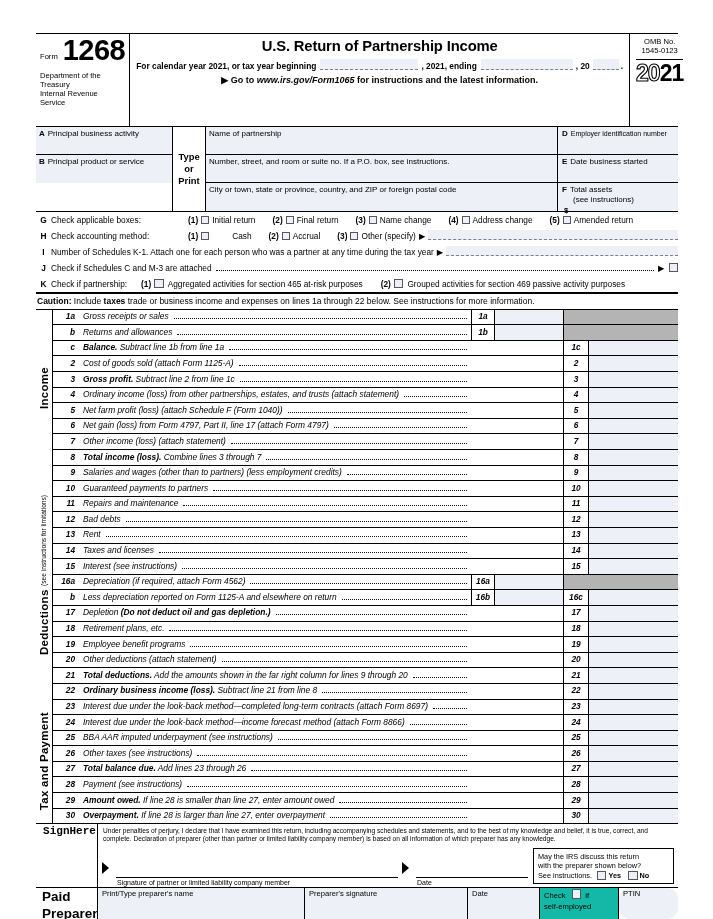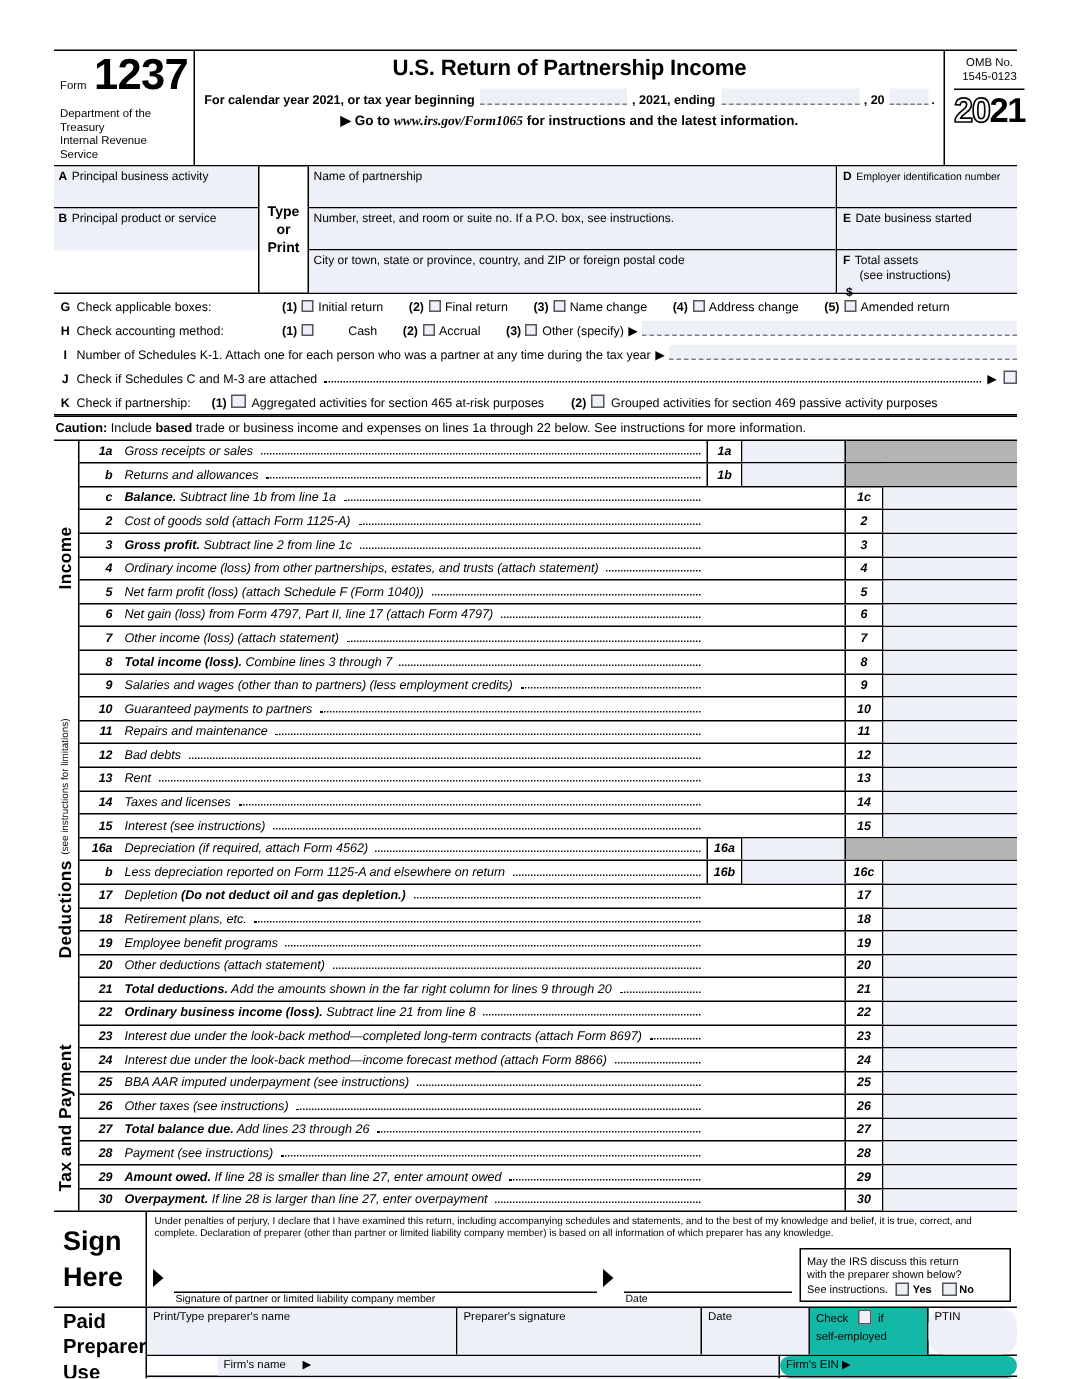--- a/index.html
+++ b/index.html
@@ -16,25 +16,25 @@
   }
   #form{
     position:absolute;
     left:36px;
     top:33px;
     width:642px;
   }
   
   .fld{background:#eef0f7;}
   .b{font-weight:bold;}
-  .bi{font-weight:bold;font-style:italic;font-family:Liberation Serif, serif;}
+  .bi{font-weight:bold;font-style:italic;}
   .nw{white-space:nowrap;}
   
   .hdr{display:flex;border-bottom:1.2px solid #000;border-top:1.6px solid #000;}
-  .hdr-l{width:112px;box-sizing:border-box;border-right:1.2px solid #000;padding:3px 4px 2px 4px;}
+  .hdr-l{width:112px;box-sizing:border-box;border-right:1.2px solid #000;padding:3px 4px 18px 4px;}
   .hdr-c{flex:1;box-sizing:border-box;border-right:1.2px solid #000;padding:3px 6px 3px 6px;}
   .hdr-r{width:120px;box-sizing:border-box;padding:3px 5px 2px 6px;}
   .formno{display:flex;align-items:flex-end;gap:5px;}
   .formno .lbl{font-size:7.6px;padding-bottom:3px;}
   .formno .num{font-size:29px;font-weight:bold;letter-spacing:-0.5px;line-height:0.92;}
   .dept{font-size:7.6px;line-height:1.22;margin-top:7px;}
   .title{font-size:14.8px;font-weight:bold;text-align:center;letter-spacing:-0.15px;margin:1px 0 5px 0;}
   .calrow{font-size:8.4px;font-weight:bold;display:flex;align-items:flex-end;gap:0;}
   .dash{border-bottom:1.2px dashed #7c7c8a;background:#eef0f7;height:10px;}
   .gotorow{font-size:9px;font-weight:bold;text-align:center;margin-top:4px;}
@@ -81,21 +81,21 @@
   .sub .sv{flex:1;background:#eef0f7;}
   .subpad{width:92px;flex:none;}
   .amt{width:115px;box-sizing:border-box;display:flex;flex:none;border-left:1.2px solid #000;}
   .amt .an{width:25px;box-sizing:border-box;font-size:8.3px;font-weight:bold;text-align:center;padding-top:1.5px;border-right:1.2px solid #000;flex:none;}
   .amt .av{flex:1;background:#eef0f7;}
   .amt.gray{background:#b4b4b4;}
   .amt.gray .an{border-right:none;}
   .thickb{border-bottom:1.6px solid #000 !important;}
   
   .signwrap{display:flex;border-bottom:1.6px solid #000;border-top:1.6px solid #000;}
-  .signlbl{width:62px;box-sizing:border-box;border-right:1.2px solid #000;display:flex;flex-direction:column;justify-content:center;padding-left:6px;font-size:18px;font-weight:bold;line-height:1.3;}
+  .signlbl{width:62px;box-sizing:border-box;border-right:1.2px solid #000;display:flex;flex-direction:row;justify-content:center;padding-left:6px;font-size:11px;font-weight:bold;line-height:1.3;font-family:Liberation Mono, monospace;}
   .signbody{flex:1;box-sizing:border-box;position:relative;}
   .perj{font-size:6.6px;line-height:1.3;padding:2.5px 5px 2px 5px;}
   .sigrow{display:flex;align-items:flex-end;padding:0 0 1px 0;height:40px;}
   .sigcell{box-sizing:border-box;position:relative;padding-left:5px;}
   .tri{display:inline-block;width:0;height:0;border-left:7px solid #000;border-top:6px solid transparent;border-bottom:6px solid transparent;position:absolute;left:4px;bottom:12px;}
   .sigline{border-bottom:1.2px solid #000;height:30px;margin-left:13px;}
   .sigcap{font-size:7px;padding-left:14px;padding-top:1px;}
   .irsbox{position:absolute;right:4px;bottom:3px;width:141px;box-sizing:border-box;border:1.2px solid #000;padding:2.5px 3px 2.5px 4px;font-size:7.3px;line-height:1.32;background:#fff;}
   
   .prepwrap{display:flex;border-bottom:1.6px solid #000;}
@@ -112,21 +112,21 @@
 </head>
 <body>
 
 <div id="page">
 <div id="form">
 
   <div class="hdr">
     <div class="hdr-l">
       <div class="formno">
         <span class="lbl">Form</span>
-        <span class="num">1237</span>
+        <span class="num">1268</span>
       </div>
       <div class="dept">
         <div>Department of the Treasury</div>
         <div>Internal Revenue Service</div>
       </div>
     </div>
     <div class="hdr-c">
       <div class="title">U.S. Return of Partnership Income</div>
       <div class="calrow">
         <span class="nw">For calendar year 2021, or tax year beginning</span>
@@ -252,21 +252,21 @@
       <span class="pnum">(1)</span>
       <span class="cbg" style="margin-right:4px;"></span>
       <span style="margin-right:18px;">Aggregated activities for section 465 at-risk purposes</span>
       <span class="pnum">(2)</span>
       <span class="cbg" style="margin-right:4px;"></span>
       <span>Grouped activities for section 469 passive activity purposes</span>
     </div>
   </div>
 
   <div class="caution">
-    <span class="b">Caution:</span><span> Include </span><span class="b">based</span><span> trade or business income and expenses on lines 1a through 22 below. See instructions for more information.</span>
+    <span class="b">Caution:</span><span> Include </span><span class="b">taxes</span><span> trade or business income and expenses on lines 1a through 22 below. See instructions for more information.</span>
   </div>
 
   <div class="sect">
     <div class="sbar">
       <span>Income</span>
     </div>
     <div class="sbody">
 
       <div class="lrow">
         <span class="lno">1a</span>

